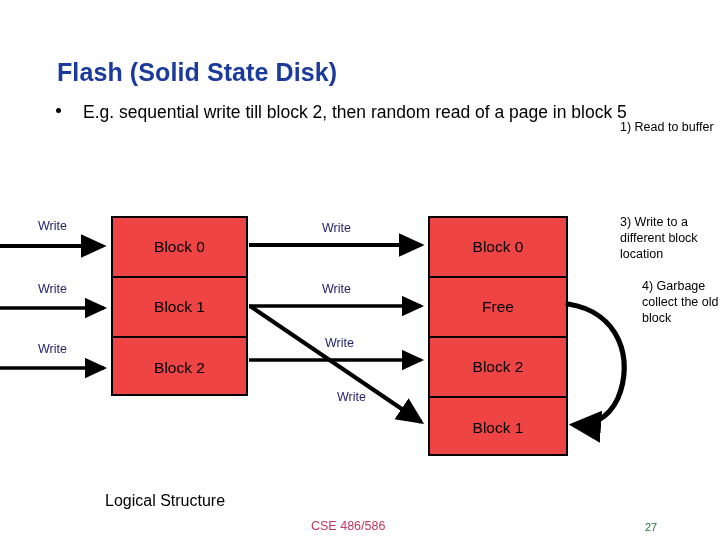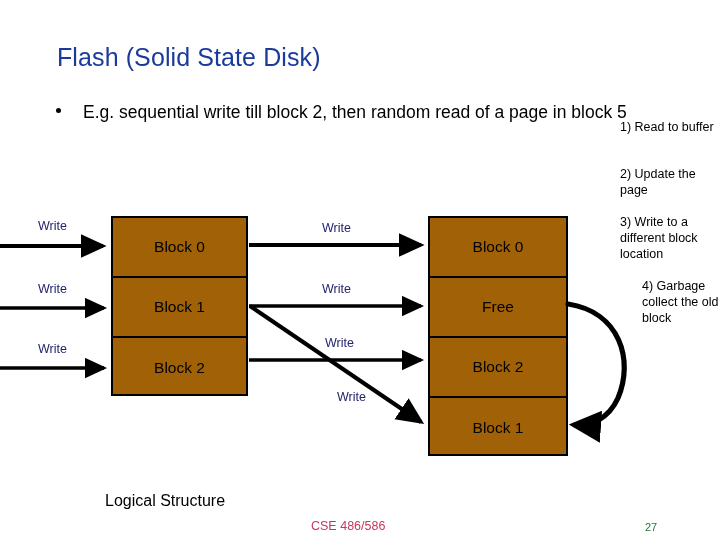--- a/index.html
+++ b/index.html
@@ -19,23 +19,23 @@
     position: absolute;
     left: 0; top: 0;
     width: 720px;
     height: 540px;
   }
 
   
   #title {
     position: absolute;
     left: 57px;
-    top: 43px;
+    top: 58px;
     font-size: 25px;
-    font-weight: normal;
+    font-weight: bold;
     color: #1a3a9c;
     letter-spacing: 0.1px;
     white-space: nowrap;
   }
 
   
   #bullet-row {
     position: absolute;
     left: 56px;
     top: 99px;
@@ -72,21 +72,21 @@
   #note-1 { top: 119px; }
   #note-2 { top: 166px; }
   #note-3 { top: 214px; }
   #note-4 { top: 278px; margin-left: 22px; }
 
   
   .block-table {
     position: absolute;
     border: 2.5px solid #000;
     box-sizing: border-box;
-    background: #a16207;
+    background: #ef4444;
   }
   .block-cell {
     box-sizing: border-box;
     display: flex;
     align-items: center;
     justify-content: center;
     font-size: 15.5px;
     color: #000;
     border-bottom: 2.5px solid #000;
   }
@@ -158,21 +158,20 @@
 <div class="slide">
 
   <div id="title">Flash (Solid State Disk)</div>
 
   <div id="bullet-row">
     <span id="bullet-marker"></span>
     <span id="bullet-text">E.g. sequential write till block 2, then random read of a page in block 5</span>
   </div>
 
   <div class="note" id="note-1">1) Read to buffer</div>
-  <div class="note" id="note-2">2) Update the page</div>
   <div class="note" id="note-3">3) Write to a different block location</div>
   <div class="note" id="note-4">4) Garbage collect the old block</div>
 
   <div class="block-table" id="logical-table">
     <div class="block-cell">Block 0</div>
     <div class="block-cell">Block 1</div>
     <div class="block-cell">Block 2</div>
   </div>
 
   <div class="block-table" id="physical-table">

